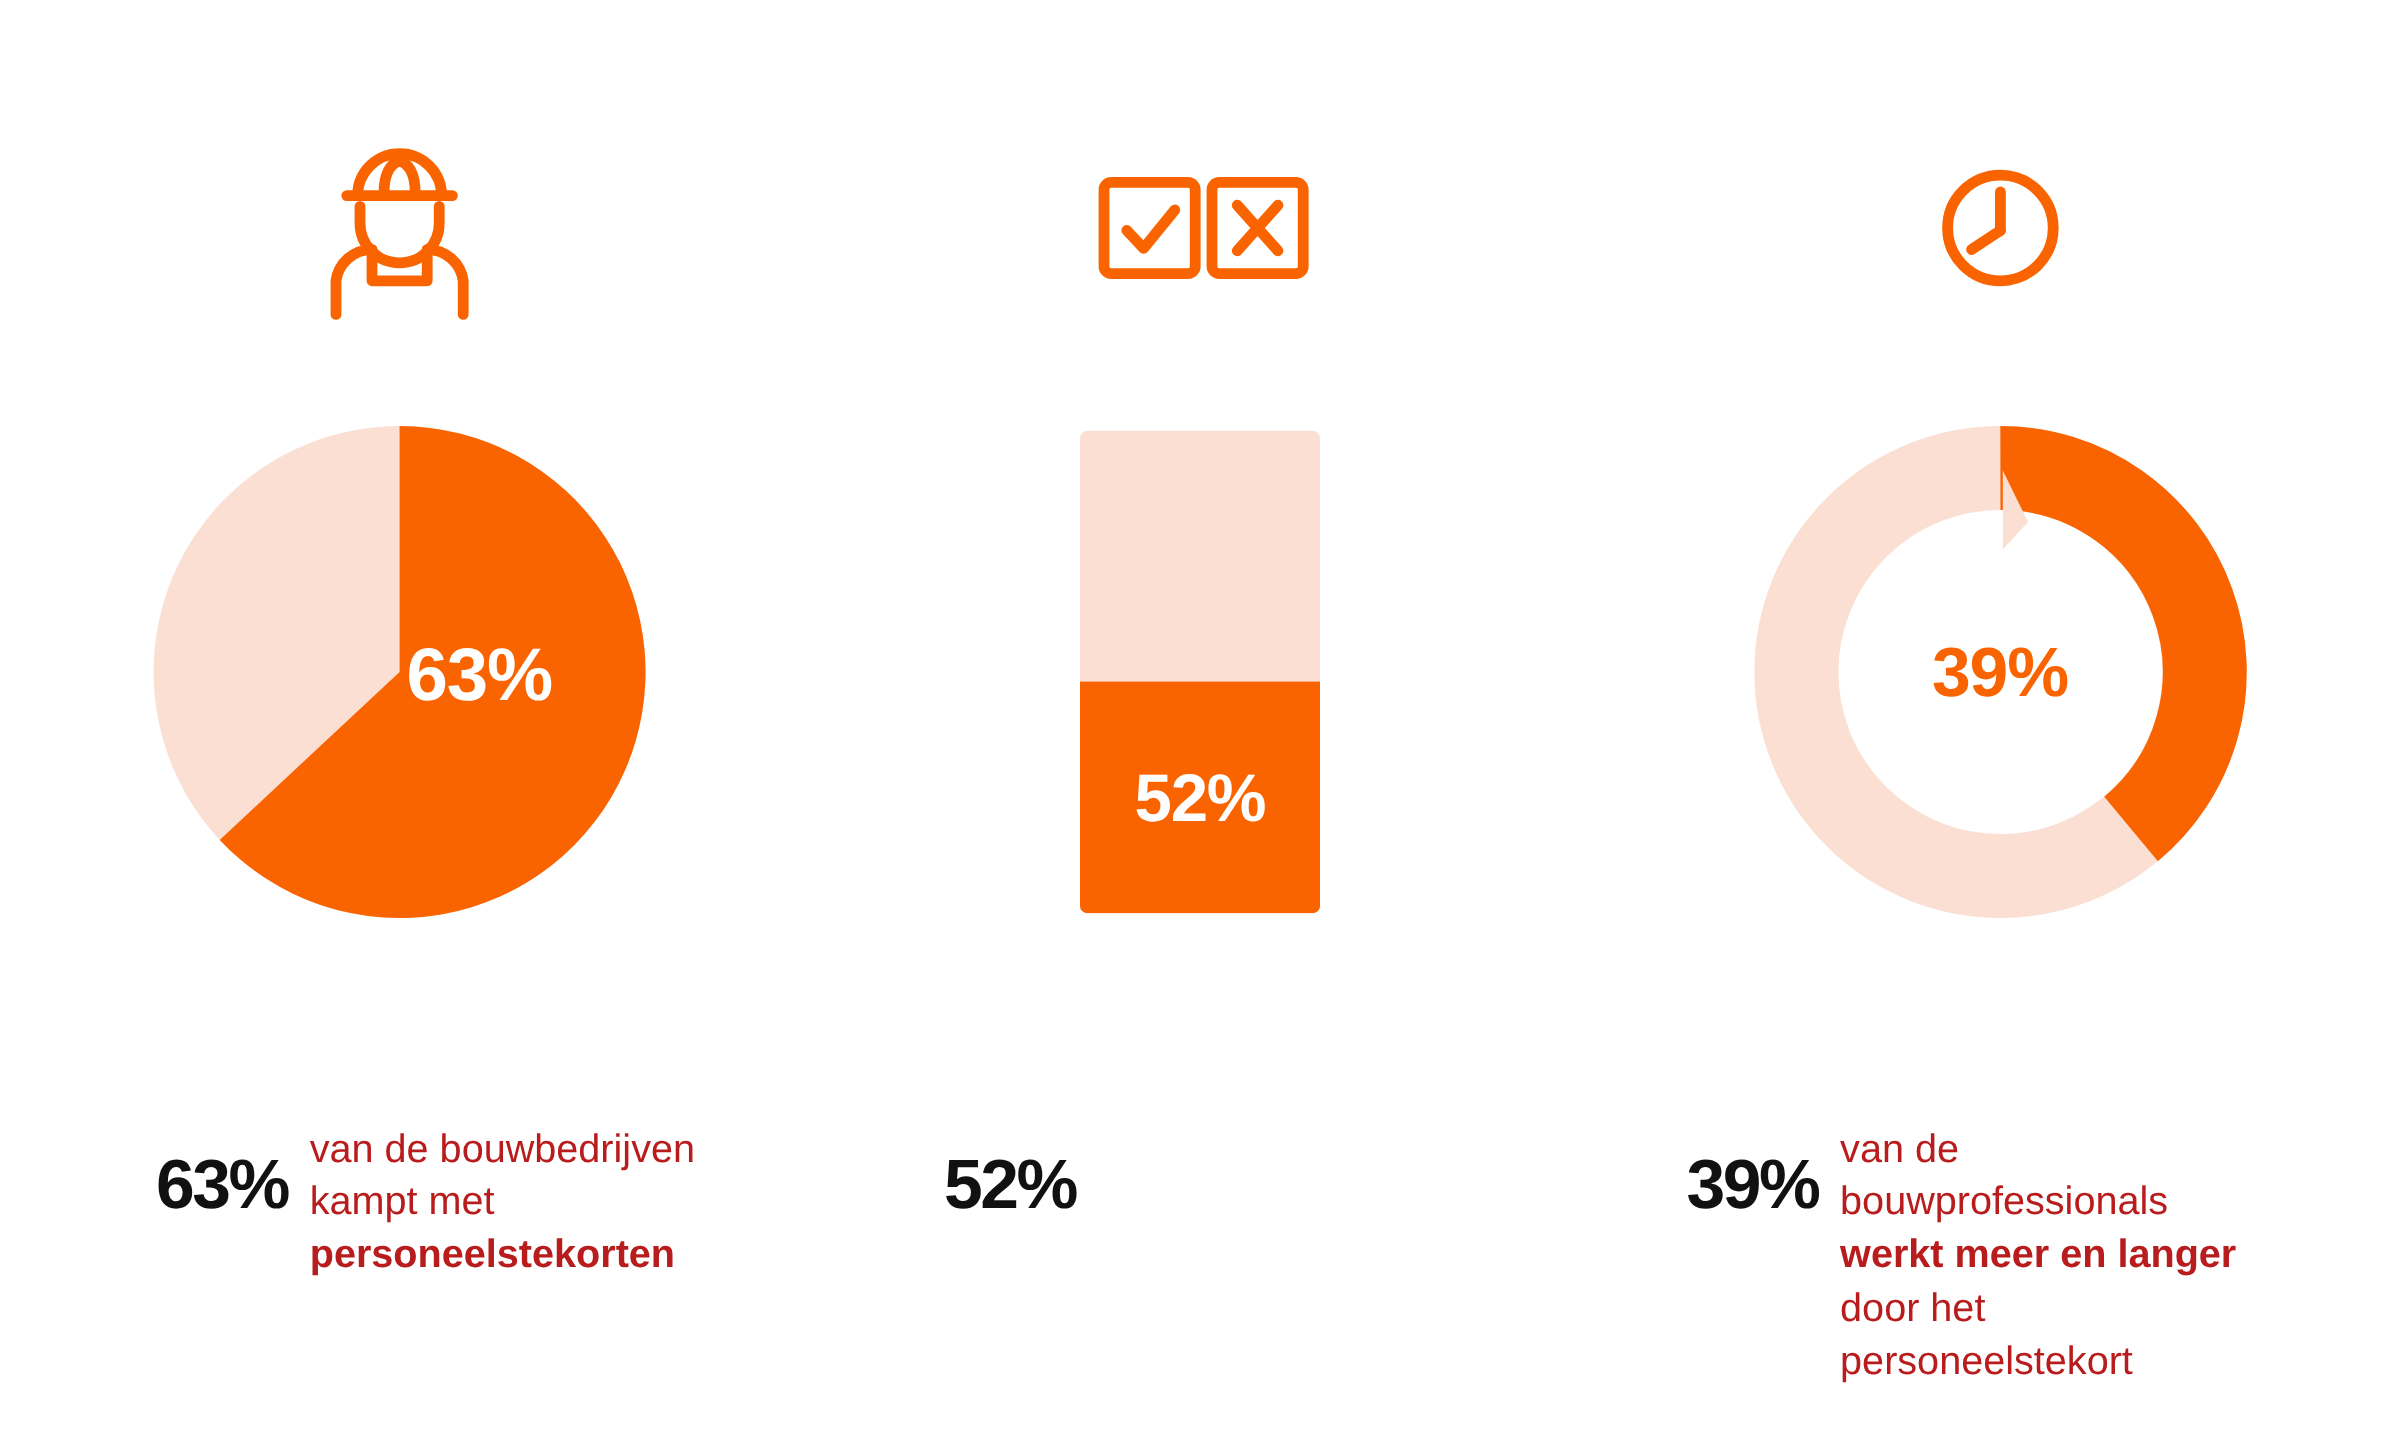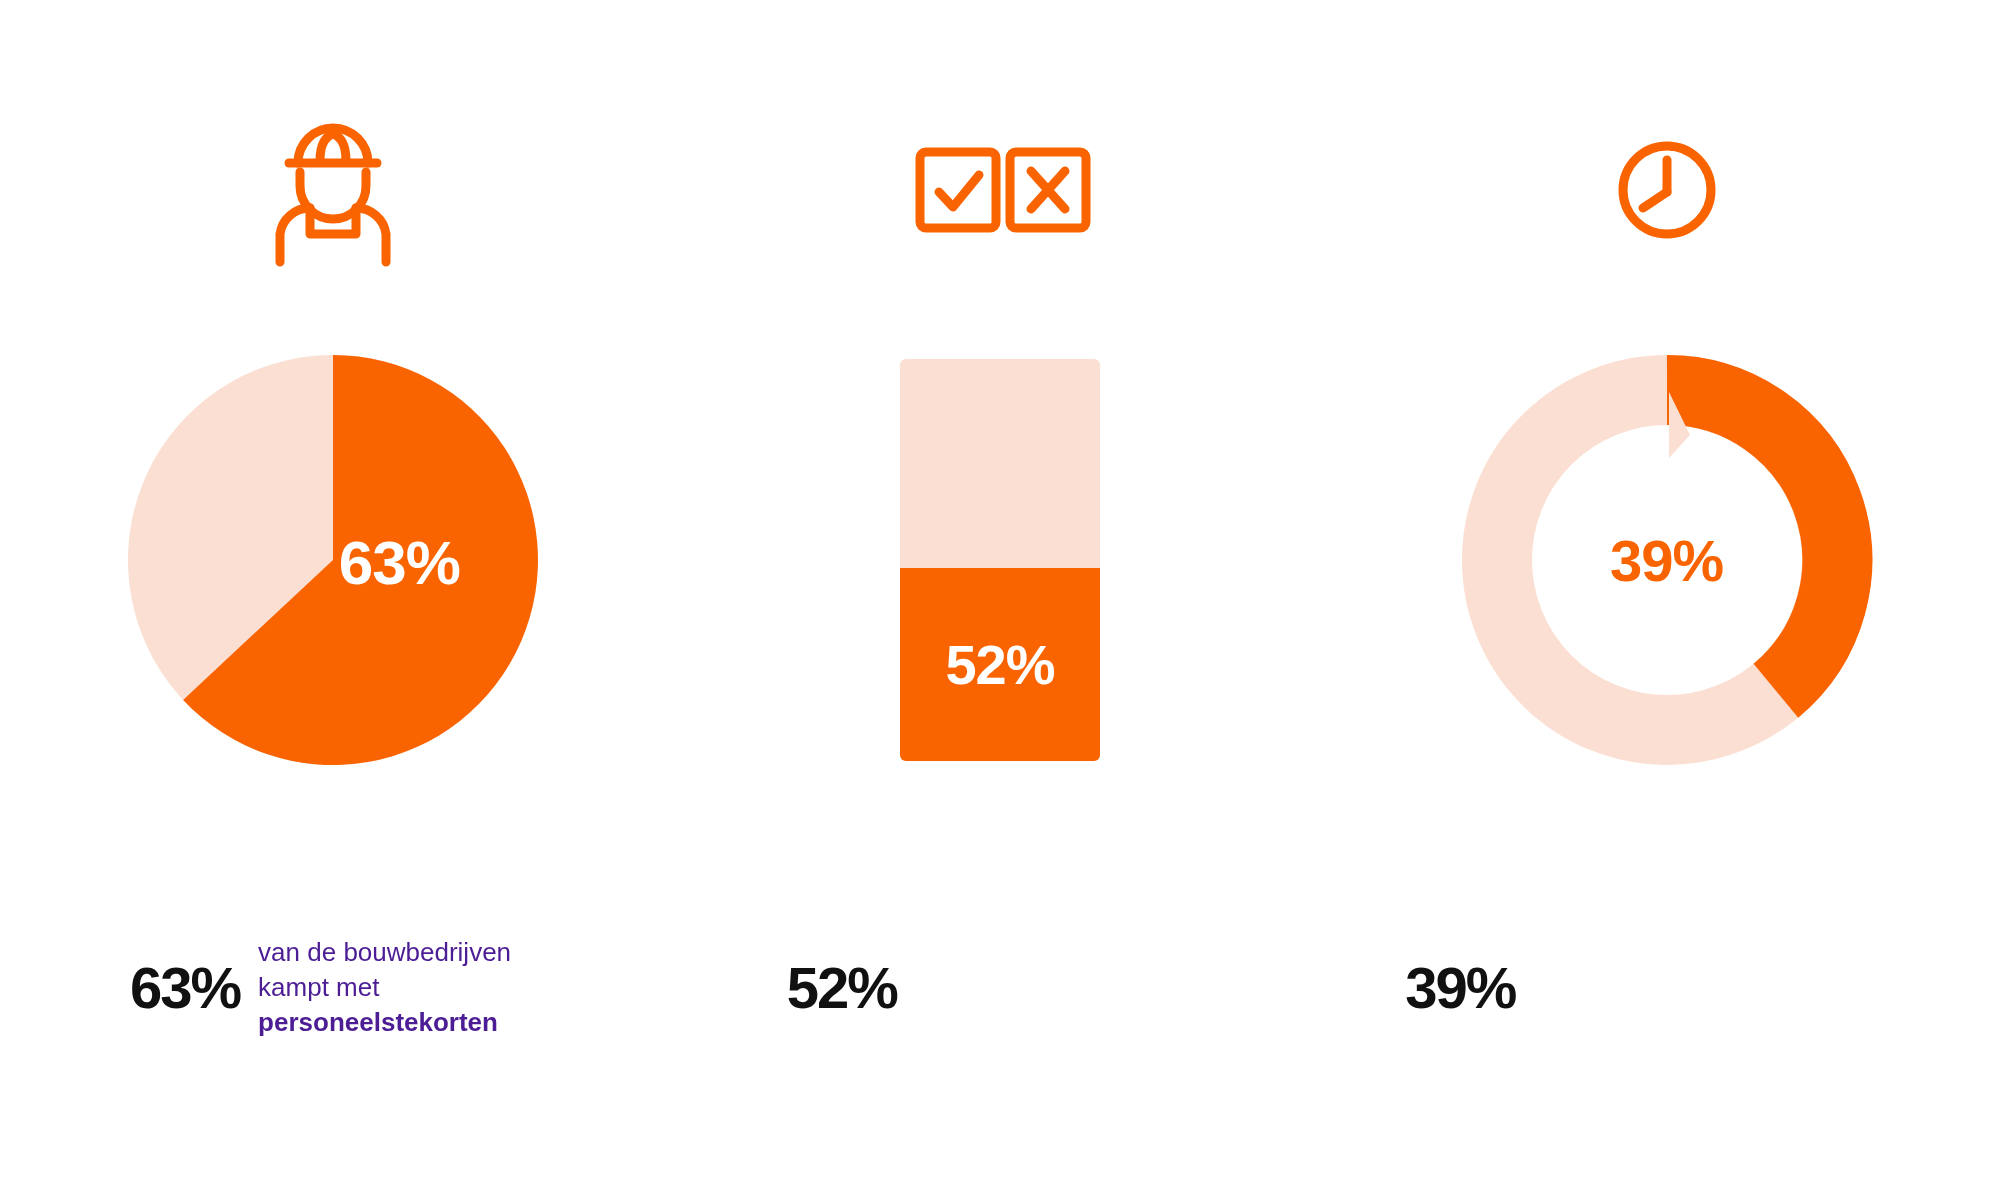--- a/index.html
+++ b/index.html
@@ -131,22 +131,22 @@
   .caption-pct {
     color: #111111;
     font-size: 58px;
     font-weight: 700;
     line-height: 1;
     letter-spacing: -2px;
     white-space: nowrap;
     padding-top: 24px;
   }
   .caption-text {
-    color: #4c1d95;
-    font-size: 26px;
+    color: #b91c1c;
+    font-size: 33px;
     line-height: 1.34;
     font-weight: 400;
     max-width: 330px;
   }
   .caption-text b { font-weight: 700; }
 
   
   .col-1 .caption { left: 130px; }
   .col-2 .caption { left: 120px; }
   .col-3 .caption { left: 72px; }
@@ -256,16 +256,19 @@
           <div class="donut-label">
             <span>39%</span>
           </div>
         </div>
       </div>
 
     </div>
 
     <div class="caption">
       <div class="caption-pct">39%</div>
+      <div class="caption-text" style="max-width:360px;">
+        <span>van de bouwprofessionals </span><b>werkt meer en langer</b><span> door het personeelstekort</span>
+      </div>
     </div>
   </div>
 
 </div>
 
 </body></html>

